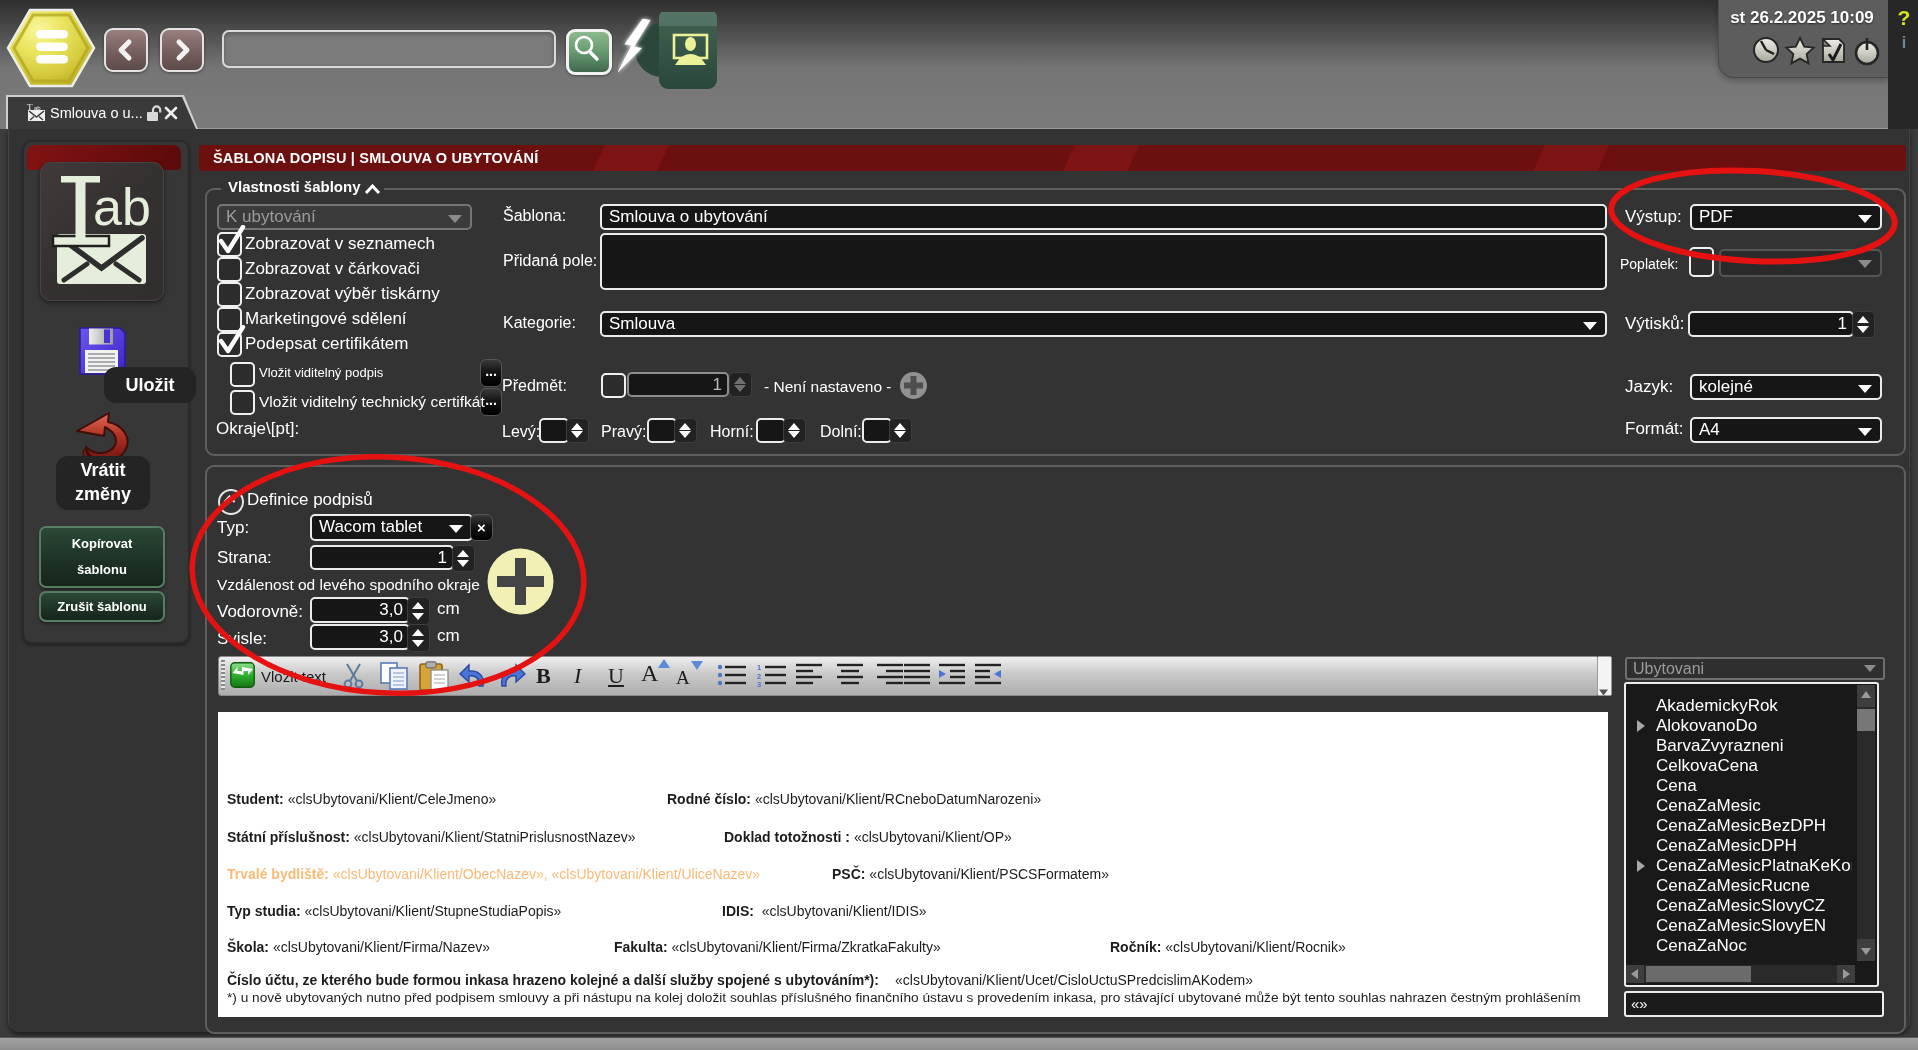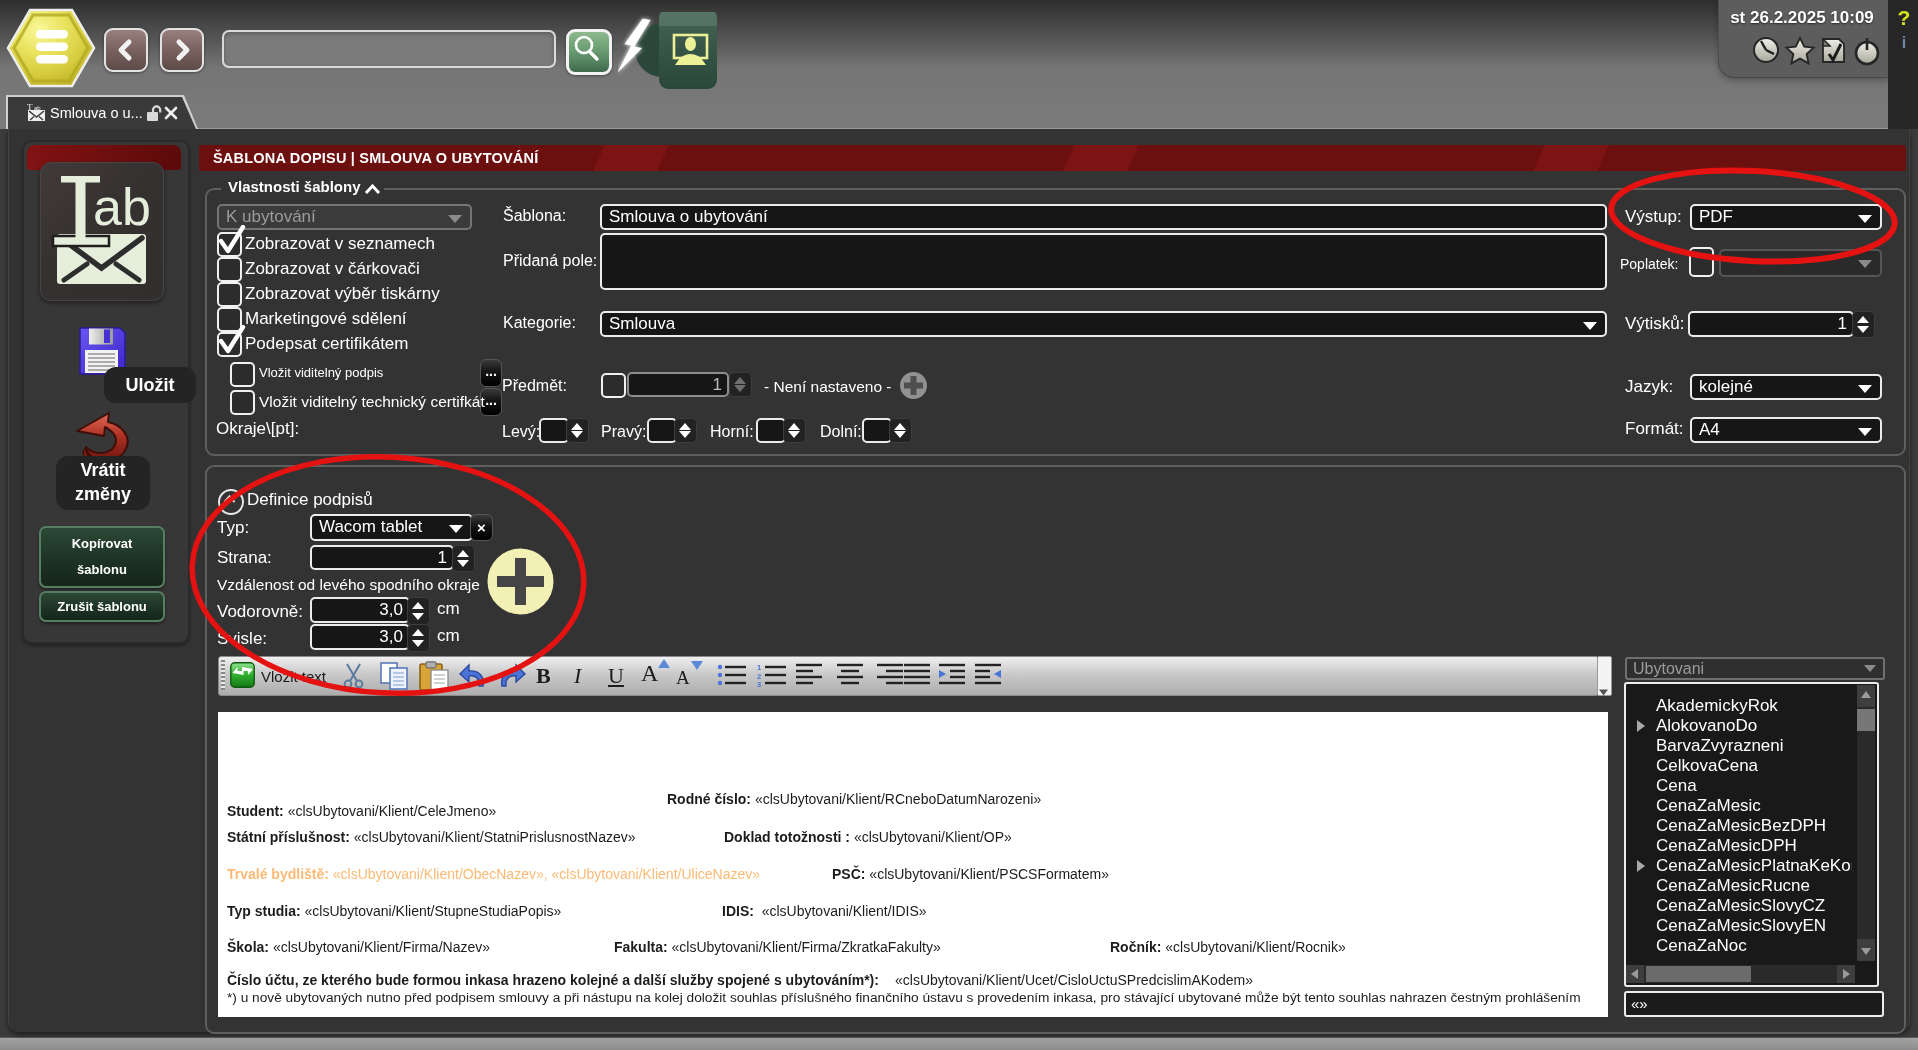--- a/index.html
+++ b/index.html
@@ -491,21 +491,21 @@
           <line x1="0" y1="21" x2="26" y2="21"></line>
         </g>
         <polygon points="26,8 19,12 26,16" fill="#4a74d8"></polygon>
       </g>
   </svg>
   <div id="tscroll" class="abs"></div>
   <div class="abs" style="left:1599px;top:682px;width:9px;height:8px;"><svg width="9" height="8">
         <polygon points="0,1.5 9,1.5 4.5,7.5" fill="#555"></polygon>
       </svg></div>
   <div id="doc" class="abs"></div>
-  <div class="abs" style="left:227px;top:791px;font-size:14px;color:#1c1c1c;margin-top:12px;"><b>Student:</b> «clsUbytovani/Klient/CeleJmeno»</div>
+  <div class="abs" style="left:227px;top:791px;font-size:14px;color:#1c1c1c;"><b>Student:</b> «clsUbytovani/Klient/CeleJmeno»</div>
   <div class="abs" style="left:667px;top:791px;font-size:14px;color:#1c1c1c;"><b>Rodné číslo:</b> «clsUbytovani/Klient/RCneboDatumNarozeni»</div>
   <div class="abs" style="left:227px;top:829px;font-size:14px;color:#1c1c1c;"><b>Státní příslušnost:</b> «clsUbytovani/Klient/StatniPrislusnostNazev»</div>
   <div class="abs" style="left:724px;top:829px;font-size:14px;color:#1c1c1c;"><b>Doklad totožnosti :</b> «clsUbytovani/Klient/OP»</div>
   <div class="abs" style="left:227px;top:866px;font-size:14px;color:#fdba74;"><b>Trvalé bydliště:</b> «clsUbytovani/Klient/ObecNazev», «clsUbytovani/Klient/UliceNazev»</div>
   <div class="abs" style="left:832px;top:866px;font-size:14px;color:#1c1c1c;"><b>PSČ:</b> «clsUbytovani/Klient/PSCSFormatem»</div>
   <div class="abs" style="left:227px;top:903px;font-size:14px;color:#1c1c1c;"><b>Typ studia:</b> «clsUbytovani/Klient/StupneStudiaPopis»</div>
   <div class="abs" style="left:722px;top:903px;font-size:14px;color:#1c1c1c;"><b>IDIS:</b>&nbsp; «clsUbytovani/Klient/IDIS»</div>
   <div class="abs" style="left:227px;top:939px;font-size:14px;color:#1c1c1c;"><b>Škola:</b> «clsUbytovani/Klient/Firma/Nazev»</div>
   <div class="abs" style="left:614px;top:939px;font-size:14px;color:#1c1c1c;"><b>Fakulta:</b> «clsUbytovani/Klient/Firma/ZkratkaFakulty»</div>
   <div class="abs" style="left:1110px;top:939px;font-size:14px;color:#1c1c1c;"><b>Ročník:</b> «clsUbytovani/Klient/Rocnik»</div>

